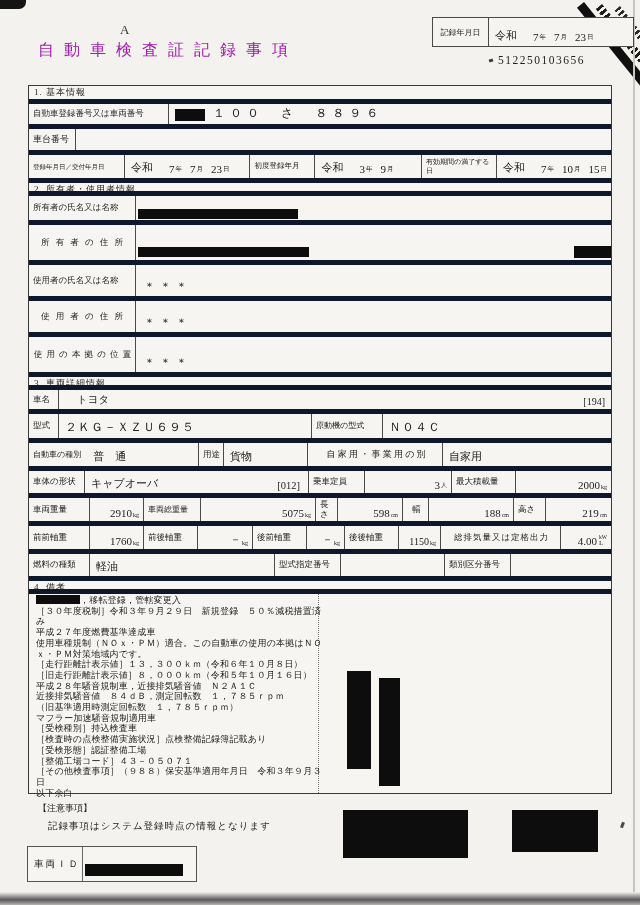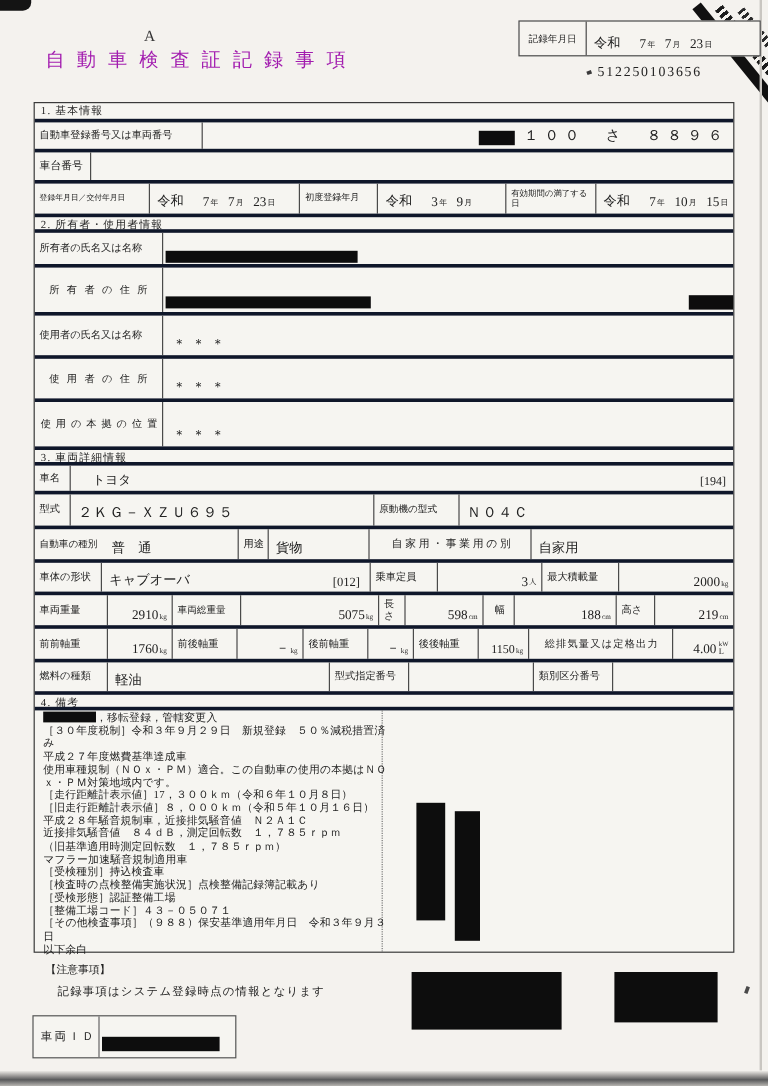--- a/index.html
+++ b/index.html
@@ -19,21 +19,21 @@
   .doc-number{left:498px;top:54px;font-size:11.5px;letter-spacing:1.5px;color:#222;}
   .dot-a{left:489px;top:59px;width:4px;height:3px;background:#3a3a3a;transform:rotate(-20deg);}
   
   .date{display:flex;align-items:flex-end;padding:2px 4px 3px 6px;font-size:11px;white-space:nowrap;}
   .date .era{margin-right:8px;}
   .date .n{margin-left:8px;}
   .date .u{font-size:6.5px;margin:0 0 1px 1px;}
   
   .main-table{left:28px;top:85px;width:582px;border:1.5px solid #3a3a3a;background:#f6f5f1;}
   .sec-h{height:13px;font-size:9px;line-height:13px;padding-left:5px;color:#1e1e1e;letter-spacing:1px;}
-  .row{display:flex;border-top:3px solid #0f172a;position:relative;box-sizing:border-box;}
+  .row{display:flex;border-top:5px solid #0f172a;position:relative;box-sizing:border-box;}
   .lbl{font-size:8.5px;display:flex;align-items:center;padding:0 2px 0 4px;border-right:1px solid #4a4a4a;color:#222;box-sizing:border-box;flex:none;line-height:1.15;}
   .val{display:flex;align-items:flex-end;padding:1px 4px 2px 6px;font-size:11px;box-sizing:border-box;position:relative;}
   .vborder{border-right:1px solid #4a4a4a;}
   .num{margin-left:auto;white-space:nowrap;}
   .unit{font-size:6px;margin:0 0 1px 1px;}
   .redact{background:#0d0d0d;display:inline-block;}
   .star{font-size:11px;letter-spacing:5px;}
   
   .remarks{display:flex;height:204px;}
   .remarks-left{width:290px;border-right:1px dotted #777;padding:1px 2px 0 7px;box-sizing:border-box;}
@@ -85,21 +85,21 @@
   </div>
 </div>
 <div class="abs doc-number">512250103656</div>
 
 <div class="abs main-table">
 
   <div class="sec-h" style="border-top:none;">1. 基本情報</div>
 
   <div class="row" style="height:25px;">
     <div class="lbl" style="width:140px;font-size:8.5px;">自動車登録番号又は車両番号</div>
-    <div class="val" style="flex:1;align-items:flex-end;justify-content:flex-end;">
+    <div class="val" style="flex:1;align-items:flex-end;">
       <span class="redact" style="width:30px;height:12px;margin:0 8px 1px 0;"></span>
       <span style="font-size:12px;letter-spacing:5px;white-space:nowrap;">１００　さ　８８９６</span>
     </div>
   </div>
 
   <div class="row" style="height:26px;">
     <div class="lbl" style="width:47px;font-size:9px;">車台番号</div>
   </div>
 
   <div class="row" style="height:28px;">
@@ -286,21 +286,21 @@
   <div class="sec-h row" style="display:block;">4. 備考</div>
 
   <div class="row remarks">
     <div class="remarks-left">
       <div class="rl"><span class="redact" style="width:44px;height:9px;vertical-align:-1px;"></span><span>，移転登録，管轄変更入</span></div>
       <div class="rl">［３０年度税制］令和３年９月２９日　新規登録　５０％減税措置済</div>
       <div class="rl">み</div>
       <div class="rl">平成２７年度燃費基準達成車</div>
       <div class="rl">使用車種規制（ＮＯｘ・ＰＭ）適合。この自動車の使用の本拠はＮＯ</div>
       <div class="rl">ｘ・ＰＭ対策地域内です。</div>
-      <div class="rl">［走行距離計表示値］17，３００ｋｍ（令和６年１０月８日）</div>
+      <div class="rl">［走行距離計表示値］１３，３００ｋｍ（令和６年１０月８日）</div>
       <div class="rl">［旧走行距離計表示値］８，０００ｋｍ（令和５年１０月１６日）</div>
       <div class="rl">平成２８年騒音規制車，近接排気騒音値　Ｎ２Ａ１Ｃ</div>
       <div class="rl">近接排気騒音値　８４ｄＢ，測定回転数　１，７８５ｒｐｍ</div>
       <div class="rl">（旧基準適用時測定回転数　１，７８５ｒｐｍ）</div>
       <div class="rl">マフラー加速騒音規制適用車</div>
       <div class="rl">［受検種別］持込検査車</div>
       <div class="rl">［検査時の点検整備実施状況］点検整備記録簿記載あり</div>
       <div class="rl">［受検形態］認証整備工場</div>
       <div class="rl">［整備工場コード］４３－０５０７１</div>
       <div class="rl">［その他検査事項］（９８８）保安基準適用年月日　令和３年９月３</div>

